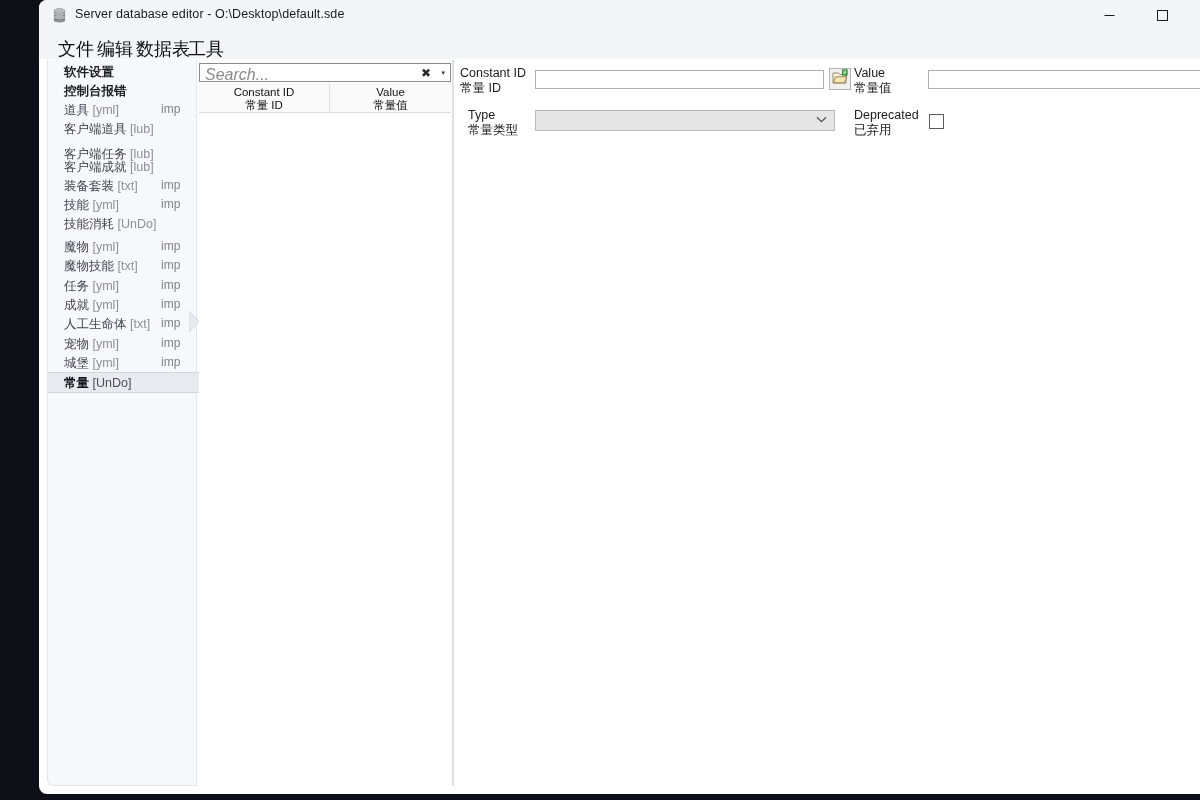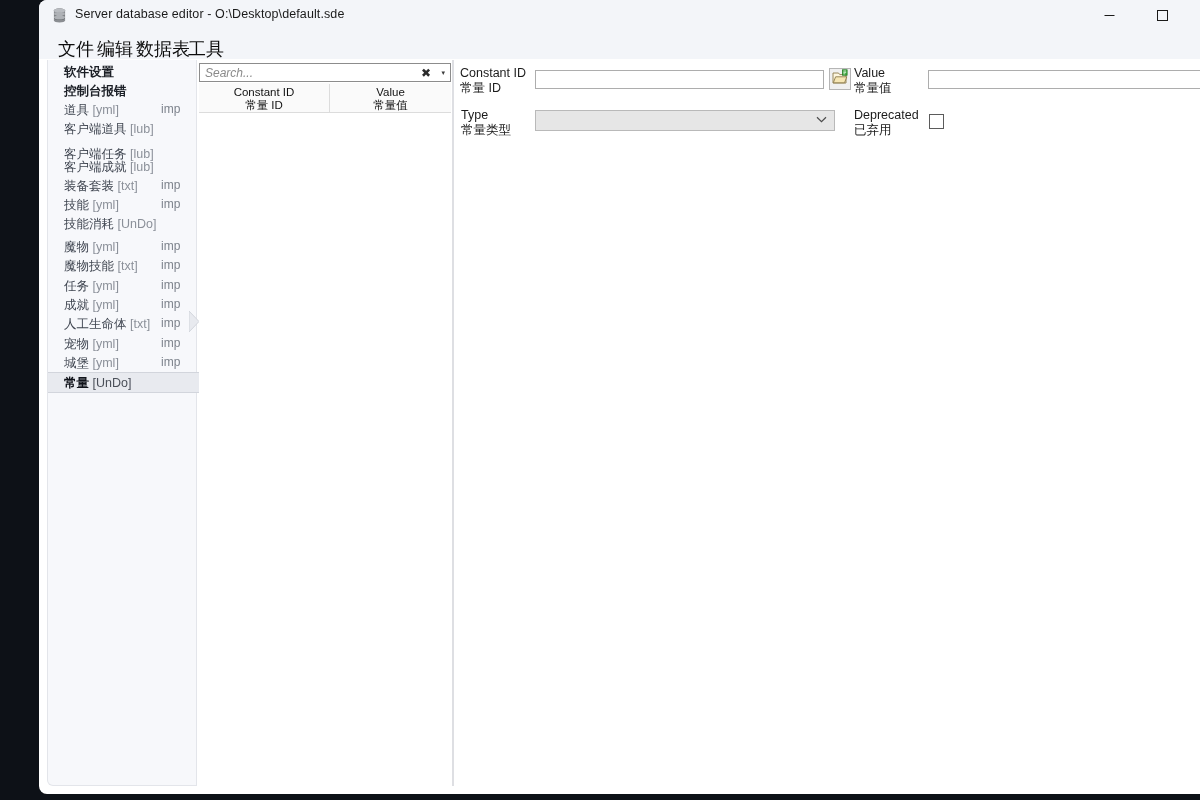--- a/index.html
+++ b/index.html
@@ -209,21 +209,21 @@
     position: absolute;
     left: 0; top: 3px;
     width: 252px; height: 19px;
     border: 1px solid #8c8c8c;
     background: #ffffff;
     box-sizing: border-box;
   }
   #search-input {
     position: absolute;
     left: 5px; top: 2px;
-    font-size: 12px;
+    font-size: 16px;
     font-style: italic;
     color: #8a8a8a;
     text-align: right;
   }
   #search-clear {
     position: absolute;
     right: 19px; top: 2px;
     font-size: 12px;
     font-weight: bold;
     color: #2b2b2b;
@@ -284,21 +284,21 @@
   }
   .field-label {
     position: absolute;
     font-size: 12.5px;
     color: #1b1b1b;
     line-height: 15px;
     white-space: nowrap;
   }
   .field-label .cn { display: block; }
   #lbl-constant-id { left: 5px; top: 6px; }
-  #lbl-type { left: 6px; top: 48px; }
+  #lbl-type { left: 13px; top: 48px; }
   #lbl-value { left: 399px; top: 6px; }
   #lbl-deprecated { left: 399px; top: 48px; }
 
   #input-constant-id {
     position: absolute;
     left: 80px; top: 10px;
     width: 289px; height: 19px;
     border: 1px solid #adadad;
     background: #ffffff;
     box-sizing: border-box;

